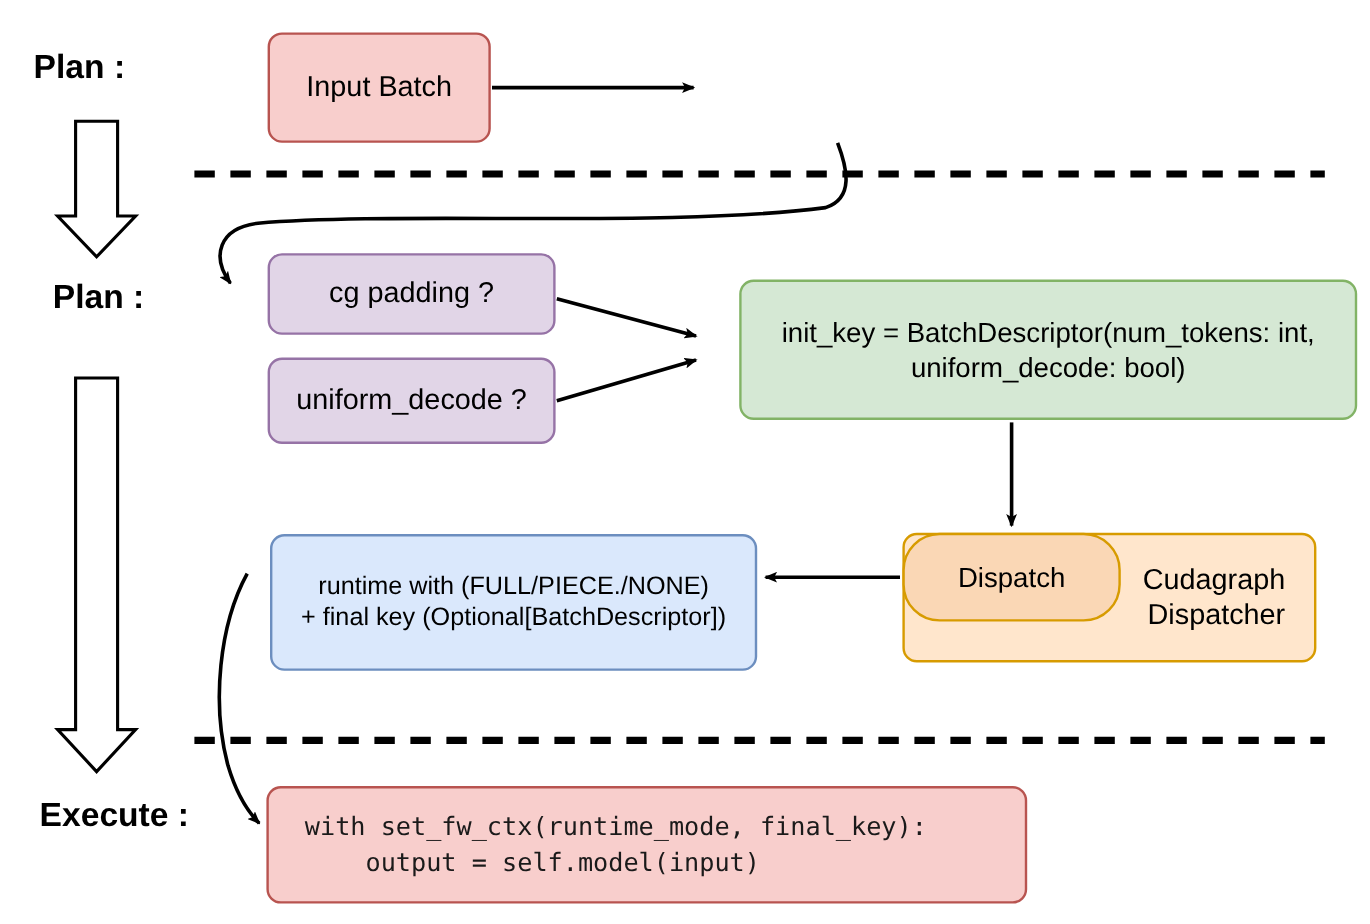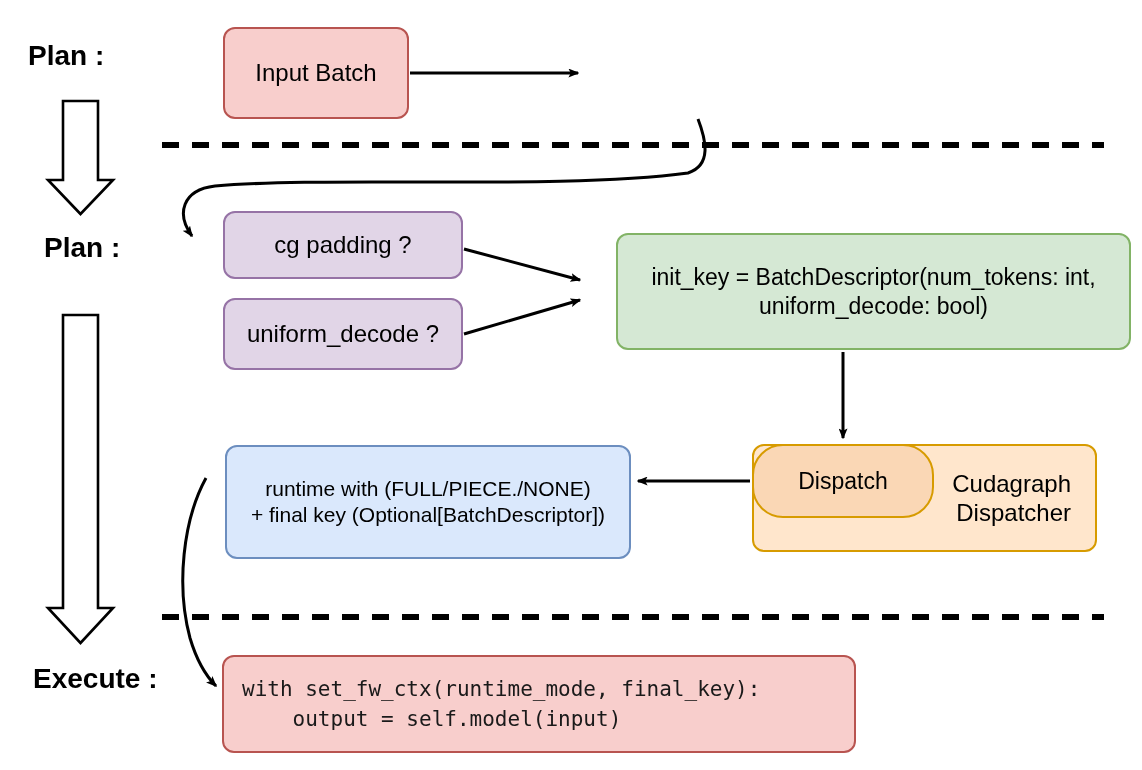--- a/index.html
+++ b/index.html
@@ -27,21 +27,21 @@
   .n-green {background:#D5E8D4;border-color:#82B366;}
   .n-blue  {background:#DAE8FC;border-color:#6C8EBF;}
   .n-orange-outer{background:#FFE6CC;border-color:#D79B00;}
   .n-orange-inner{background:#FAD7B5;border-color:#D79B00;}
 
   .code-node{
     justify-content:flex-start;text-align:left;
     font-family:"DejaVu Sans Mono",monospace;
   }
   .code-node pre{
-    margin:4px;padding:0 0 0 14px;white-space:pre;
+    margin:16px;padding:0 0 0 14px;white-space:pre;
     font-family:"DejaVu Sans Mono",monospace;
     font-size:21px;line-height:1.45;color:#1a1a1a;
   }
 
   svg.edges{position:absolute;left:0;top:0;width:1142px;height:770px;overflow:visible;pointer-events:none;}
 </style>
 </head>
 <body>
 
 <div id="stage">

